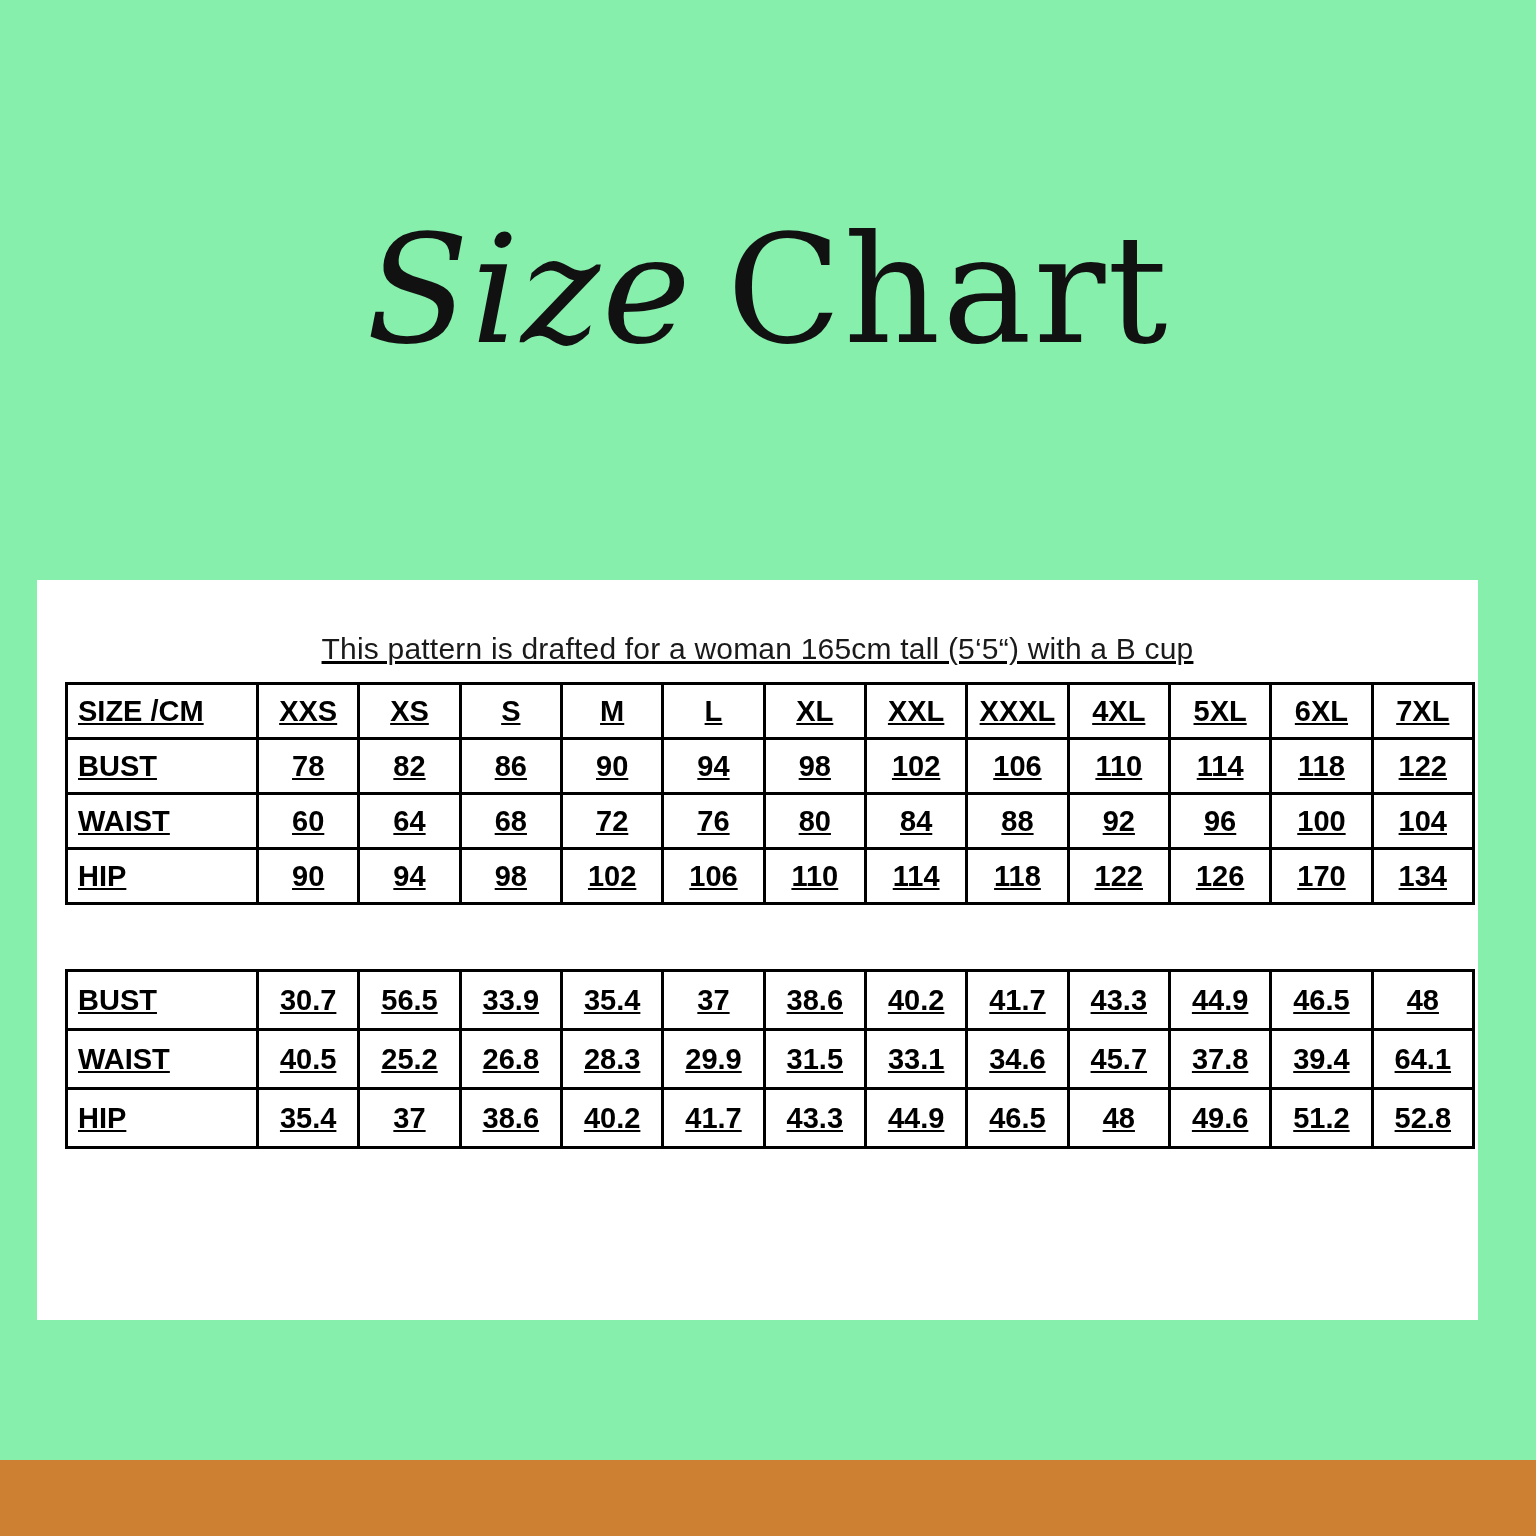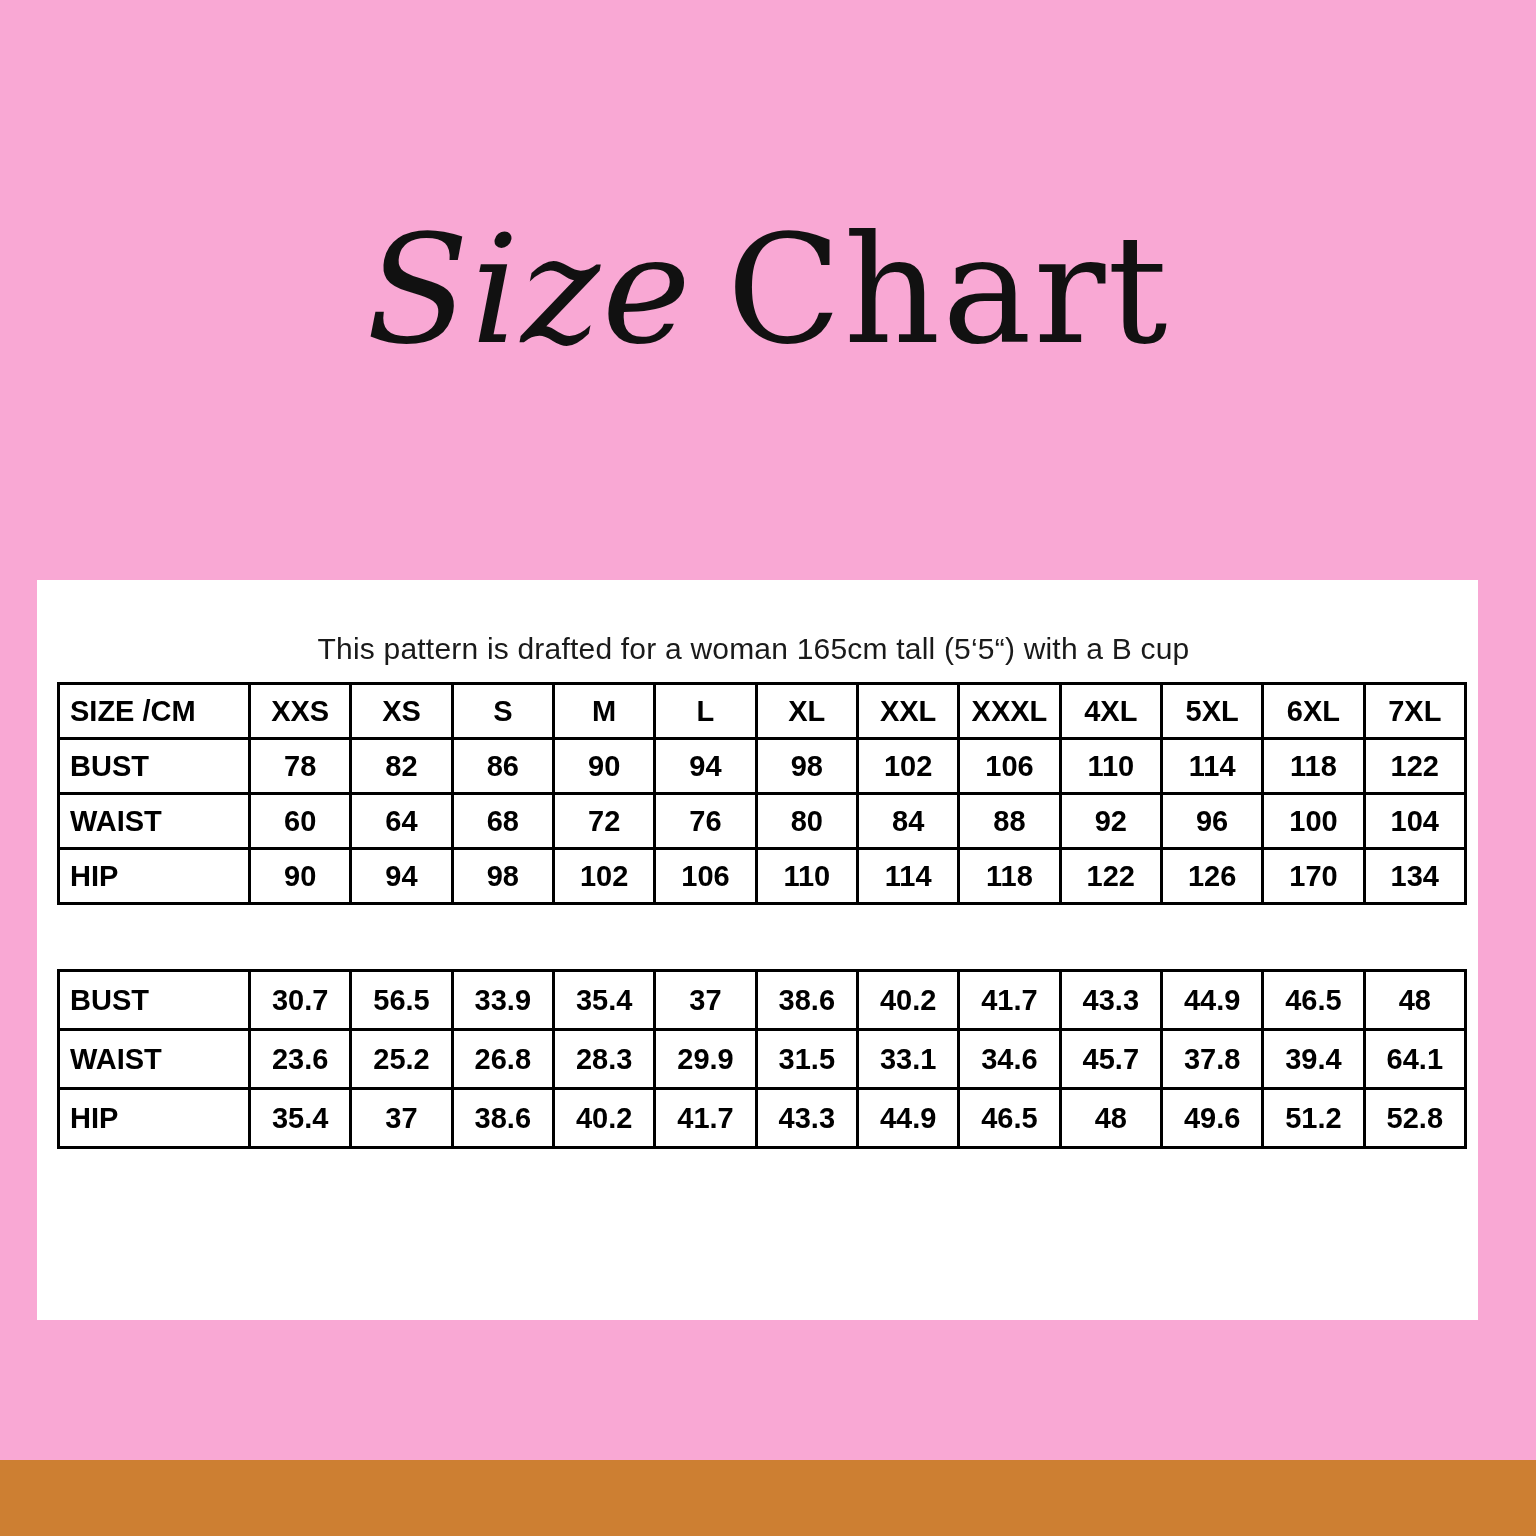--- a/index.html
+++ b/index.html
@@ -10,21 +10,21 @@
     width: 1536px;
     height: 1536px;
     background: #cd7f32;
     font-family: "Liberation Sans", sans-serif;
     overflow: hidden;
   }
   .poster {
     position: relative;
     width: 1536px;
     height: 1460px;
-    background: #f9a8d4;
+    background: #86efac;
     box-sizing: border-box;
   }
   .title-area {
     position: absolute;
     top: 0;
     left: 0;
     width: 1536px;
     height: 580px;
     display: flex;
     align-items: center;
@@ -45,21 +45,22 @@
     margin-left: 34px;
   }
   .card {
     position: absolute;
     left: 37px;
     top: 580px;
     width: 1441px;
     height: 740px;
     background: #ffffff;
     box-sizing: border-box;
-    padding: 40px 28px 0 20px;
+    padding: 40px 28px 0 28px;
+    text-decoration: underline;
   }
   .note {
     text-align: center;
     font-size: 30px;
     color: #1a1a1a;
     font-family: "Liberation Sans", sans-serif;
     margin: 12px 0 16px 0;
     letter-spacing: 0.2px;
   }
   table.size-table {
@@ -191,21 +192,21 @@
         <td>38.6</td>
         <td>40.2</td>
         <td>41.7</td>
         <td>43.3</td>
         <td>44.9</td>
         <td>46.5</td>
         <td>48</td>
       </tr>
       <tr>
         <td class="rowhead">WAIST</td>
-        <td>23.6</td>
+        <td>40.5</td>
         <td>25.2</td>
         <td>26.8</td>
         <td>28.3</td>
         <td>29.9</td>
         <td>31.5</td>
         <td>33.1</td>
         <td>34.6</td>
         <td>45.7</td>
         <td>37.8</td>
         <td>39.4</td>

